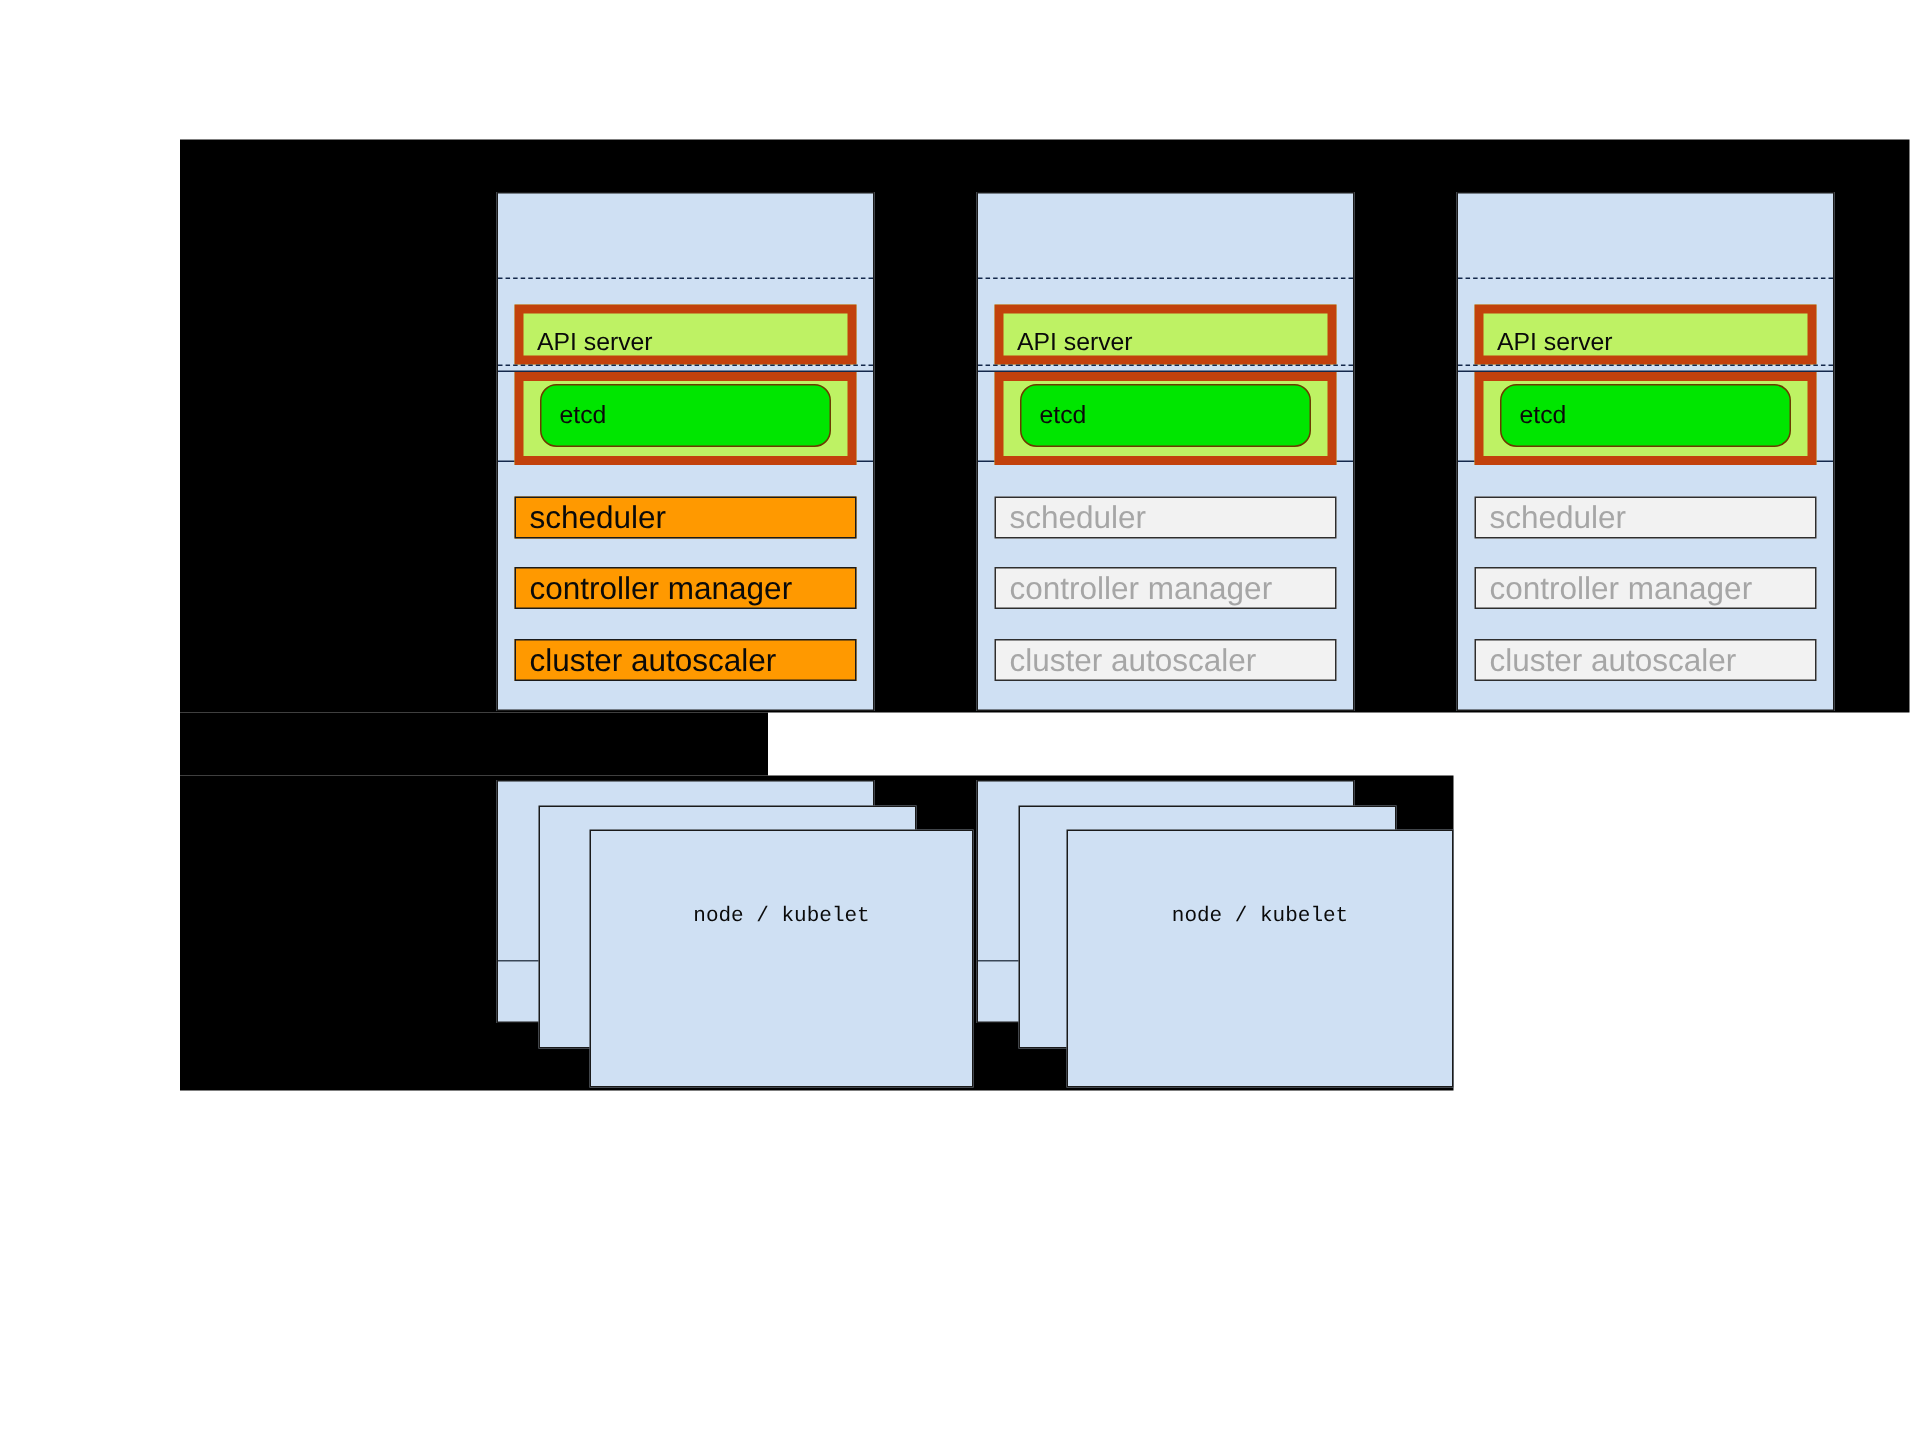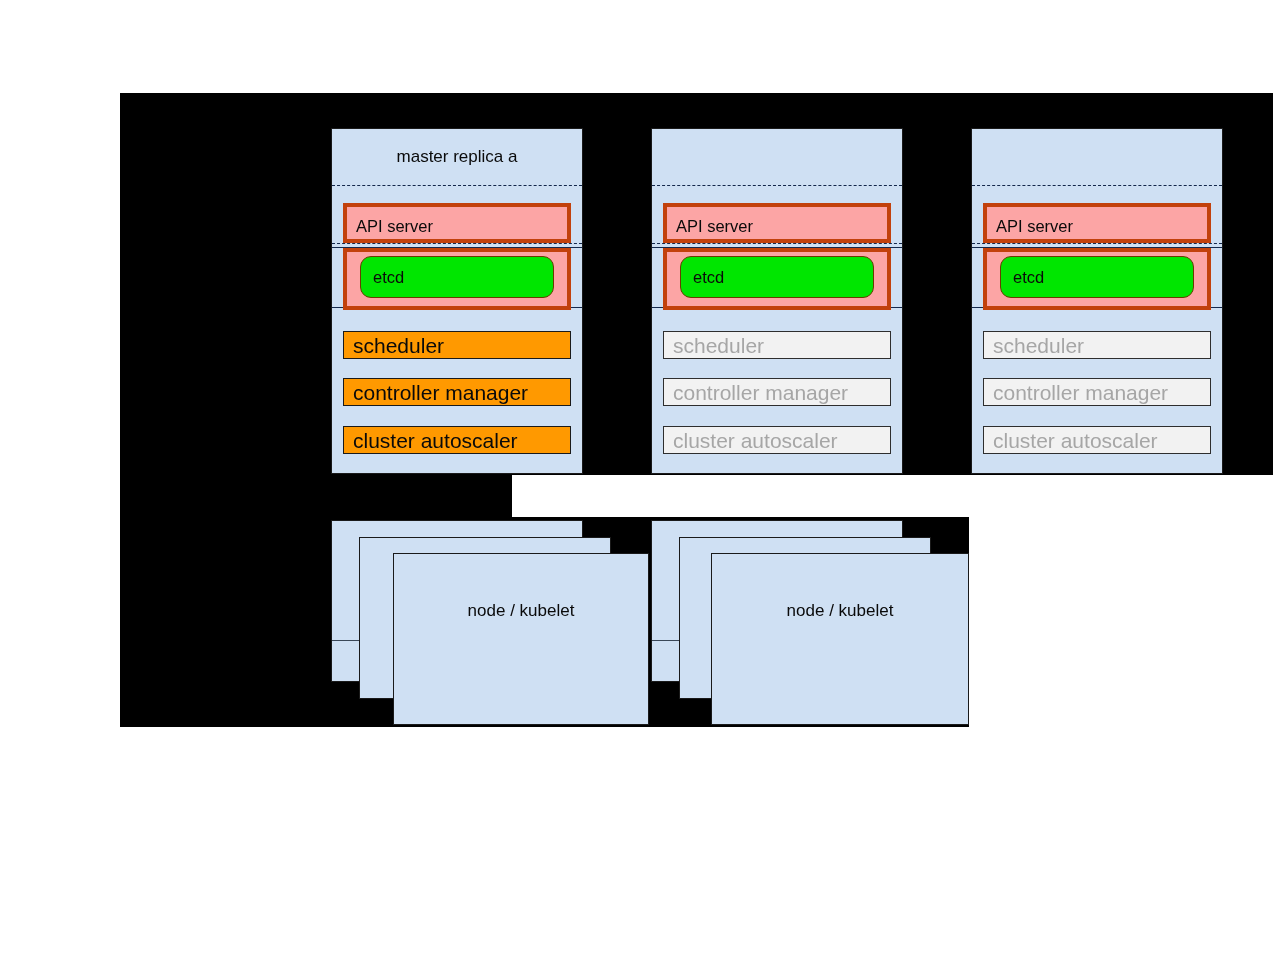--- a/index.html
+++ b/index.html
@@ -88,22 +88,22 @@
 
   .comp.inactive {
     background: #f2f2f2;
     color: #a6a6a6;
     border-color: #2e2e2e;
   }
 
   .apiserver {
     position: absolute;
     box-sizing: border-box;
-    background: #fca5a5;
-    border: 4px solid #c2410c;
+    background: #bef264;
+    border: 6px solid #c2410c;
     font-size: 16.5px;
     color: #0a0a0a;
     padding-left: 9px;
     padding-top: 11px;
     line-height: 1;
   }
 
   .etcd {
     position: absolute;
     box-sizing: border-box;
@@ -125,42 +125,42 @@
     background: #cfe0f3;
     border: 1px solid #1a1a1a;
   }
 
   .node-label {
     position: absolute;
     left: 0;
     right: 0;
     top: 47px;
     text-align: center;
-    font-size: 17px;
+    font-size: 14px;
     color: #0a0a0a;
     line-height: 20px;
+    font-family: Liberation Mono, monospace;
   }
 
   .hairline {
     position: absolute;
     background: #3a4757;
     height: 1px;
   }
 </style>
 </head>
 <body>
 
 <div id="canvas">
 
   <div class="plate" style="left:120px; top:93px; width:1153px; height:382px;"></div>
   <div class="plate" style="left:120px; top:475px; width:392px; height:42px;"></div>
   <div class="plate" style="left:120px; top:517px; width:849px; height:210px;"></div>
 
   <div class="box replica" style="left:331px; top:128px; width:252px; height:346px;">
-    <div class="replica-title">master replica a</div>
     <div class="dash-sep" style="top:56px;"></div>
     <div class="solid-sep" style="top:118px;"></div>
     <div class="solid-sep" style="top:178px;"></div>
   </div>
   <div class="apiserver" style="left:343px; top:203px; width:228px; height:40px;">
     <span>API server</span>
   </div>
   <div class="dash-sep" style="left:332px; width:250px; top:243px; border-top-color:#14284b;"></div>
   <div class="apiserver" style="left:343px; top:248px; width:228px; height:62px; padding:0;"></div>
   <div class="etcd" style="left:360px; top:256px; width:194px; height:42px;">

